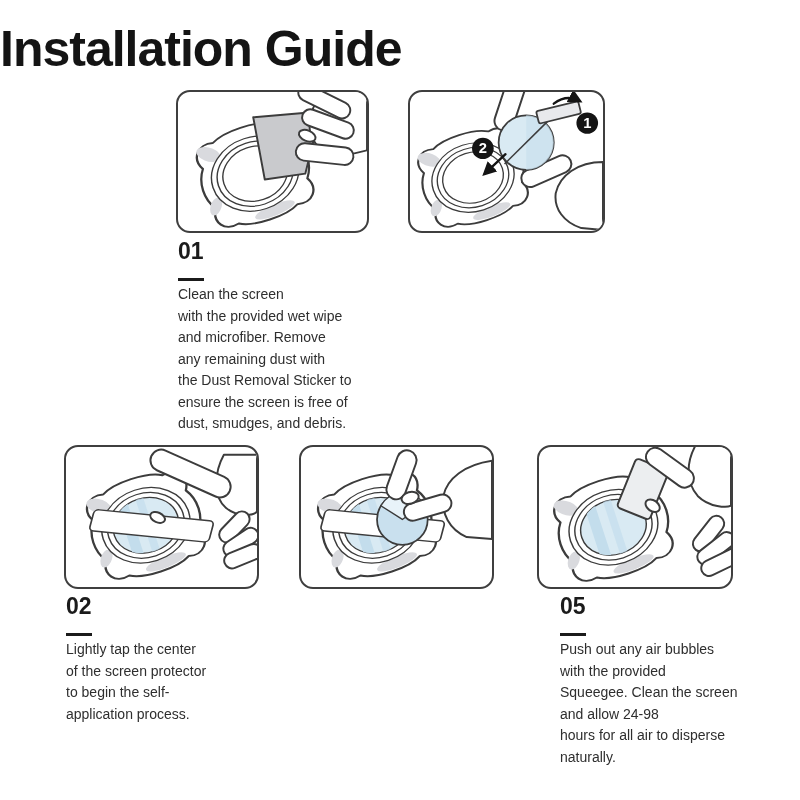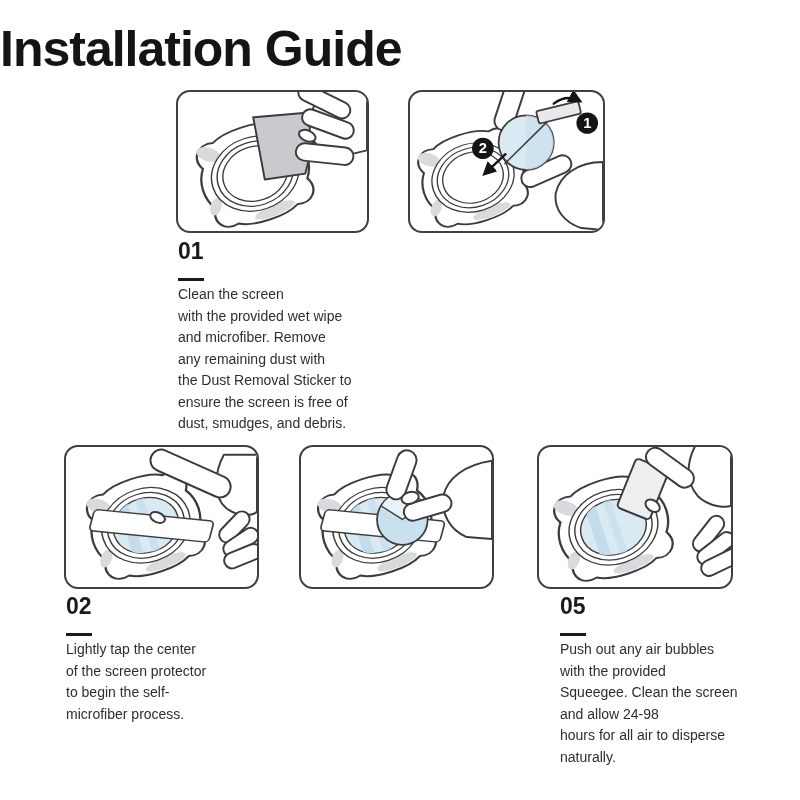--- a/index.html
+++ b/index.html
@@ -174,21 +174,21 @@
         <ellipse cx="116" cy="60" rx="8" ry="5.5" transform="rotate(36 116 60)"></ellipse>
       </g>
     </svg>
   </div>
 
   <div class="step" style="left:66px;top:595px;width:225px">
     <div class="step-num">02</div>
     <p class="step-text">Lightly tap the center
 of the screen protector
 to begin the self-
-microfiber process.</p>
+application process.</p>
   </div>
   <div class="step" style="left:560px;top:595px;width:245px">
     <div class="step-num">05</div>
     <p class="step-text">Push out any air bubbles
 with the provided
 Squeegee. Clean the screen
 and allow 24-98
 hours for all air to disperse
 naturally.</p>
   </div>

